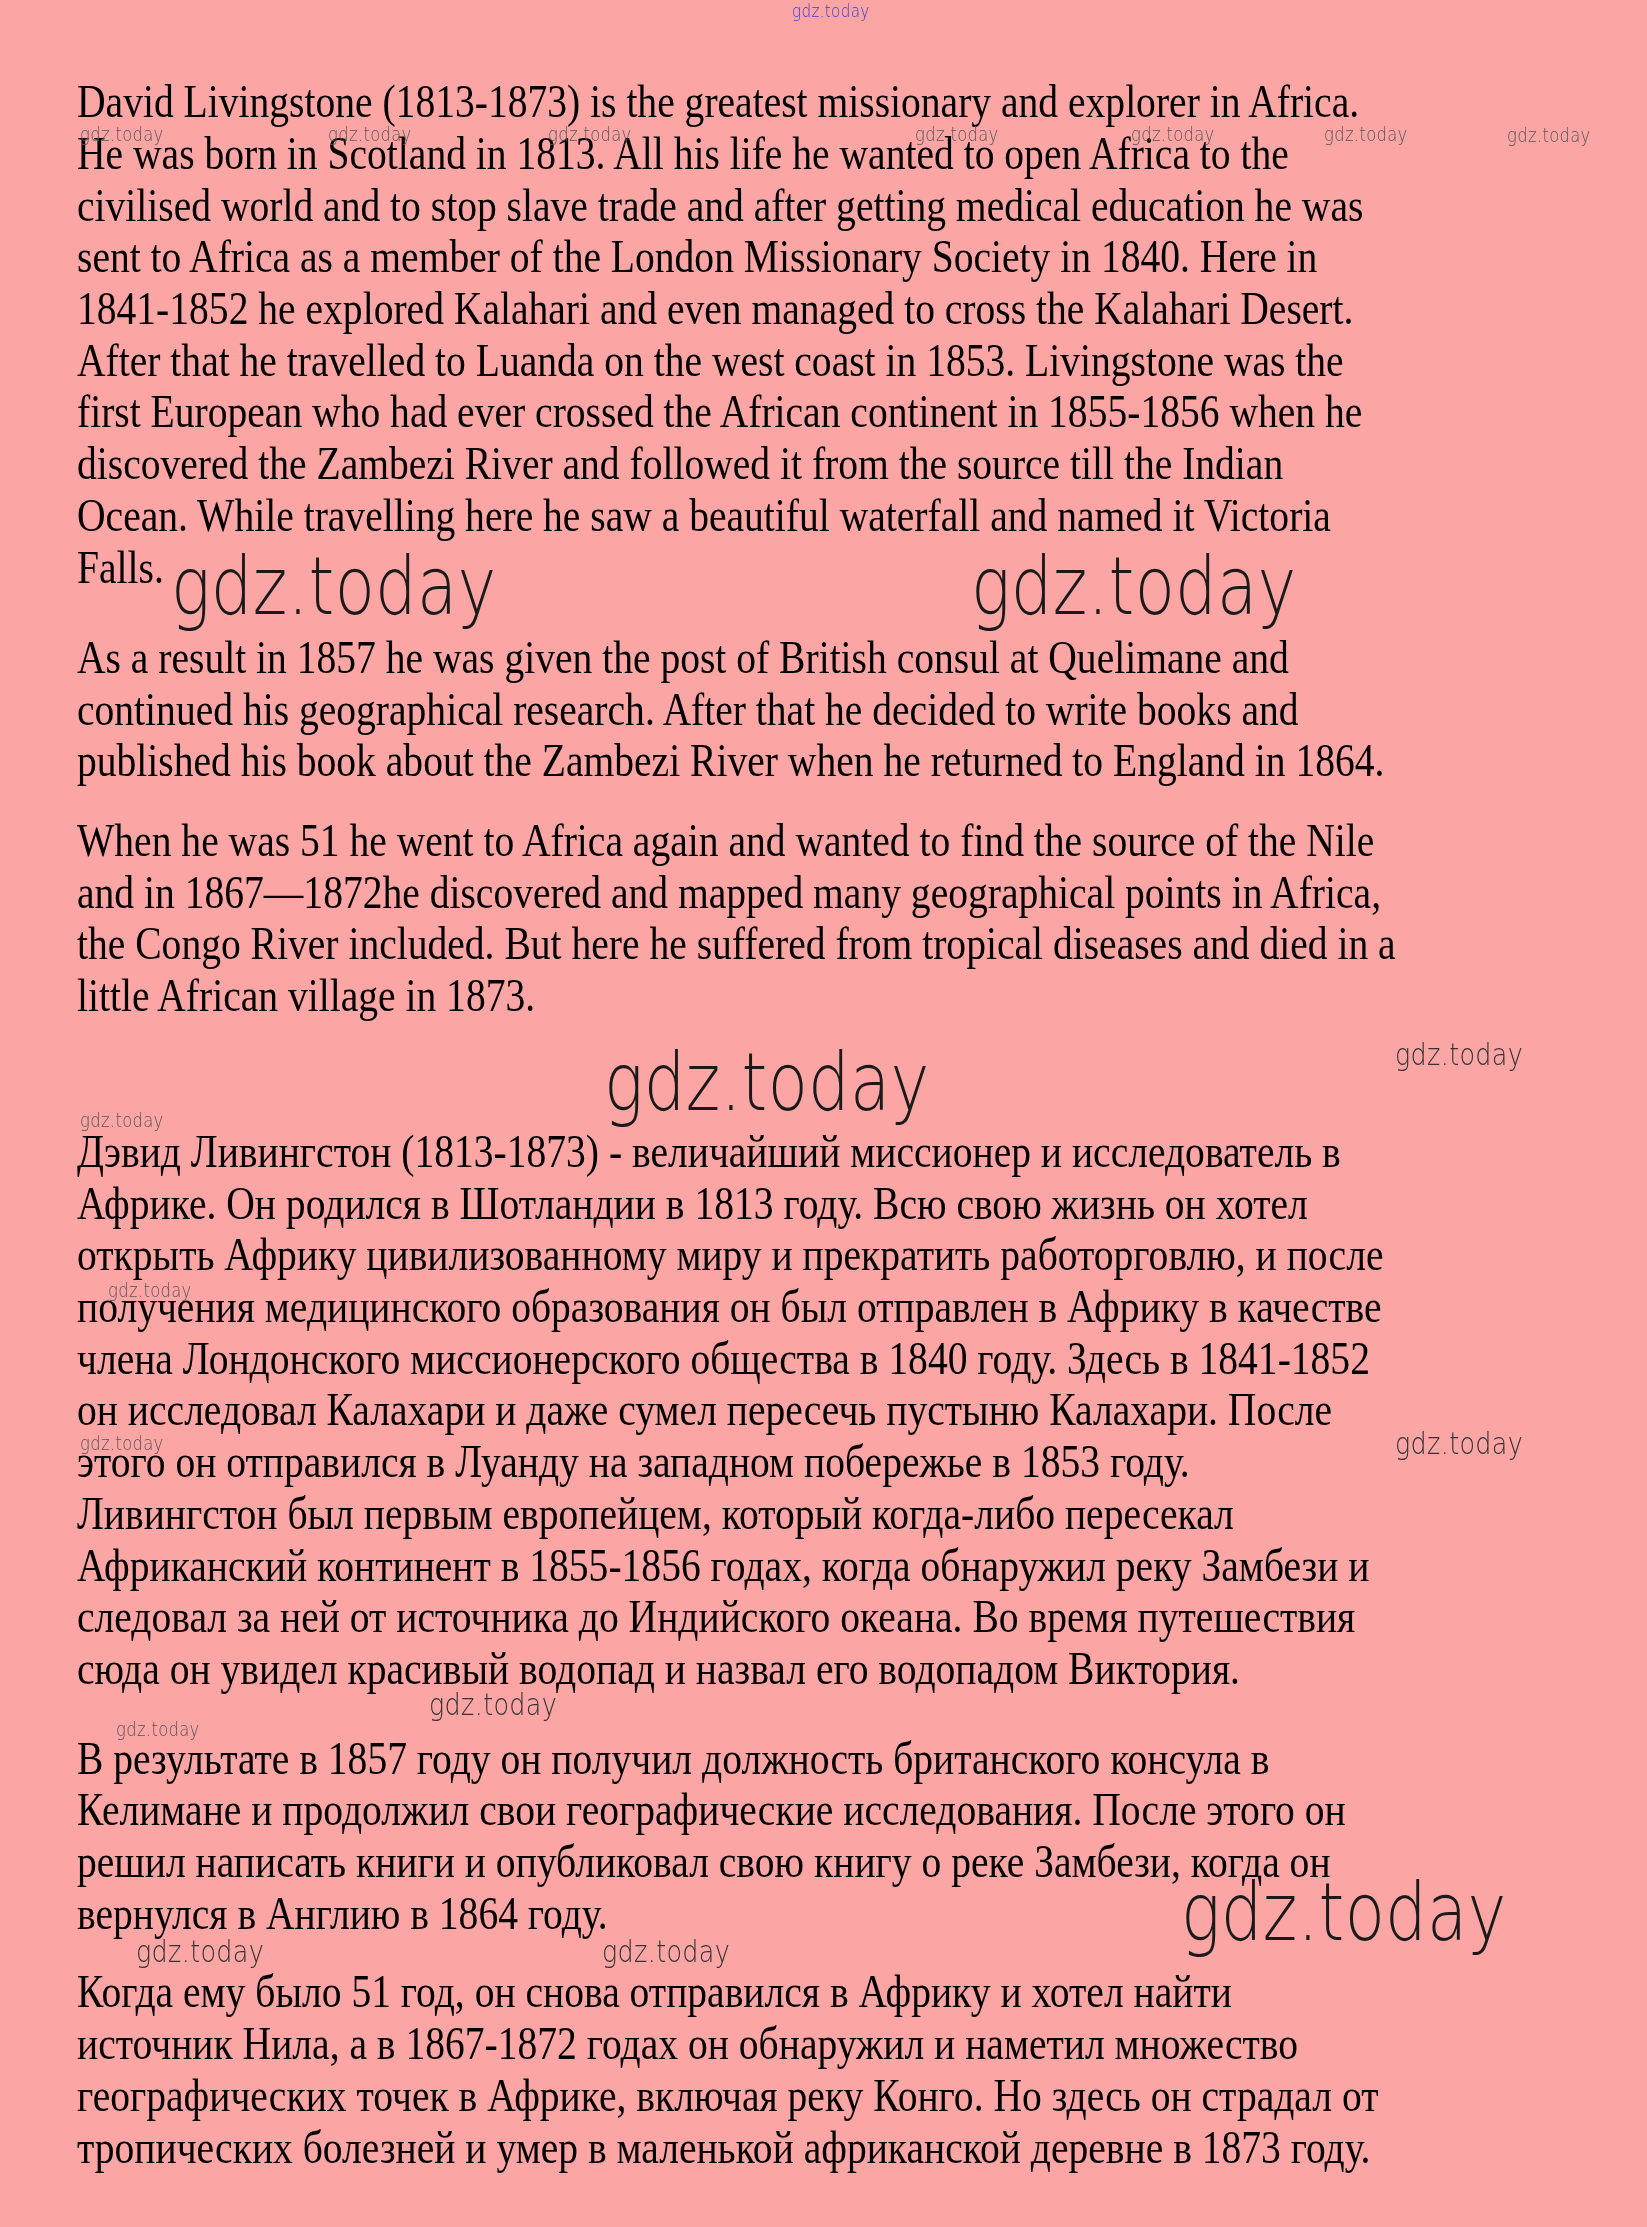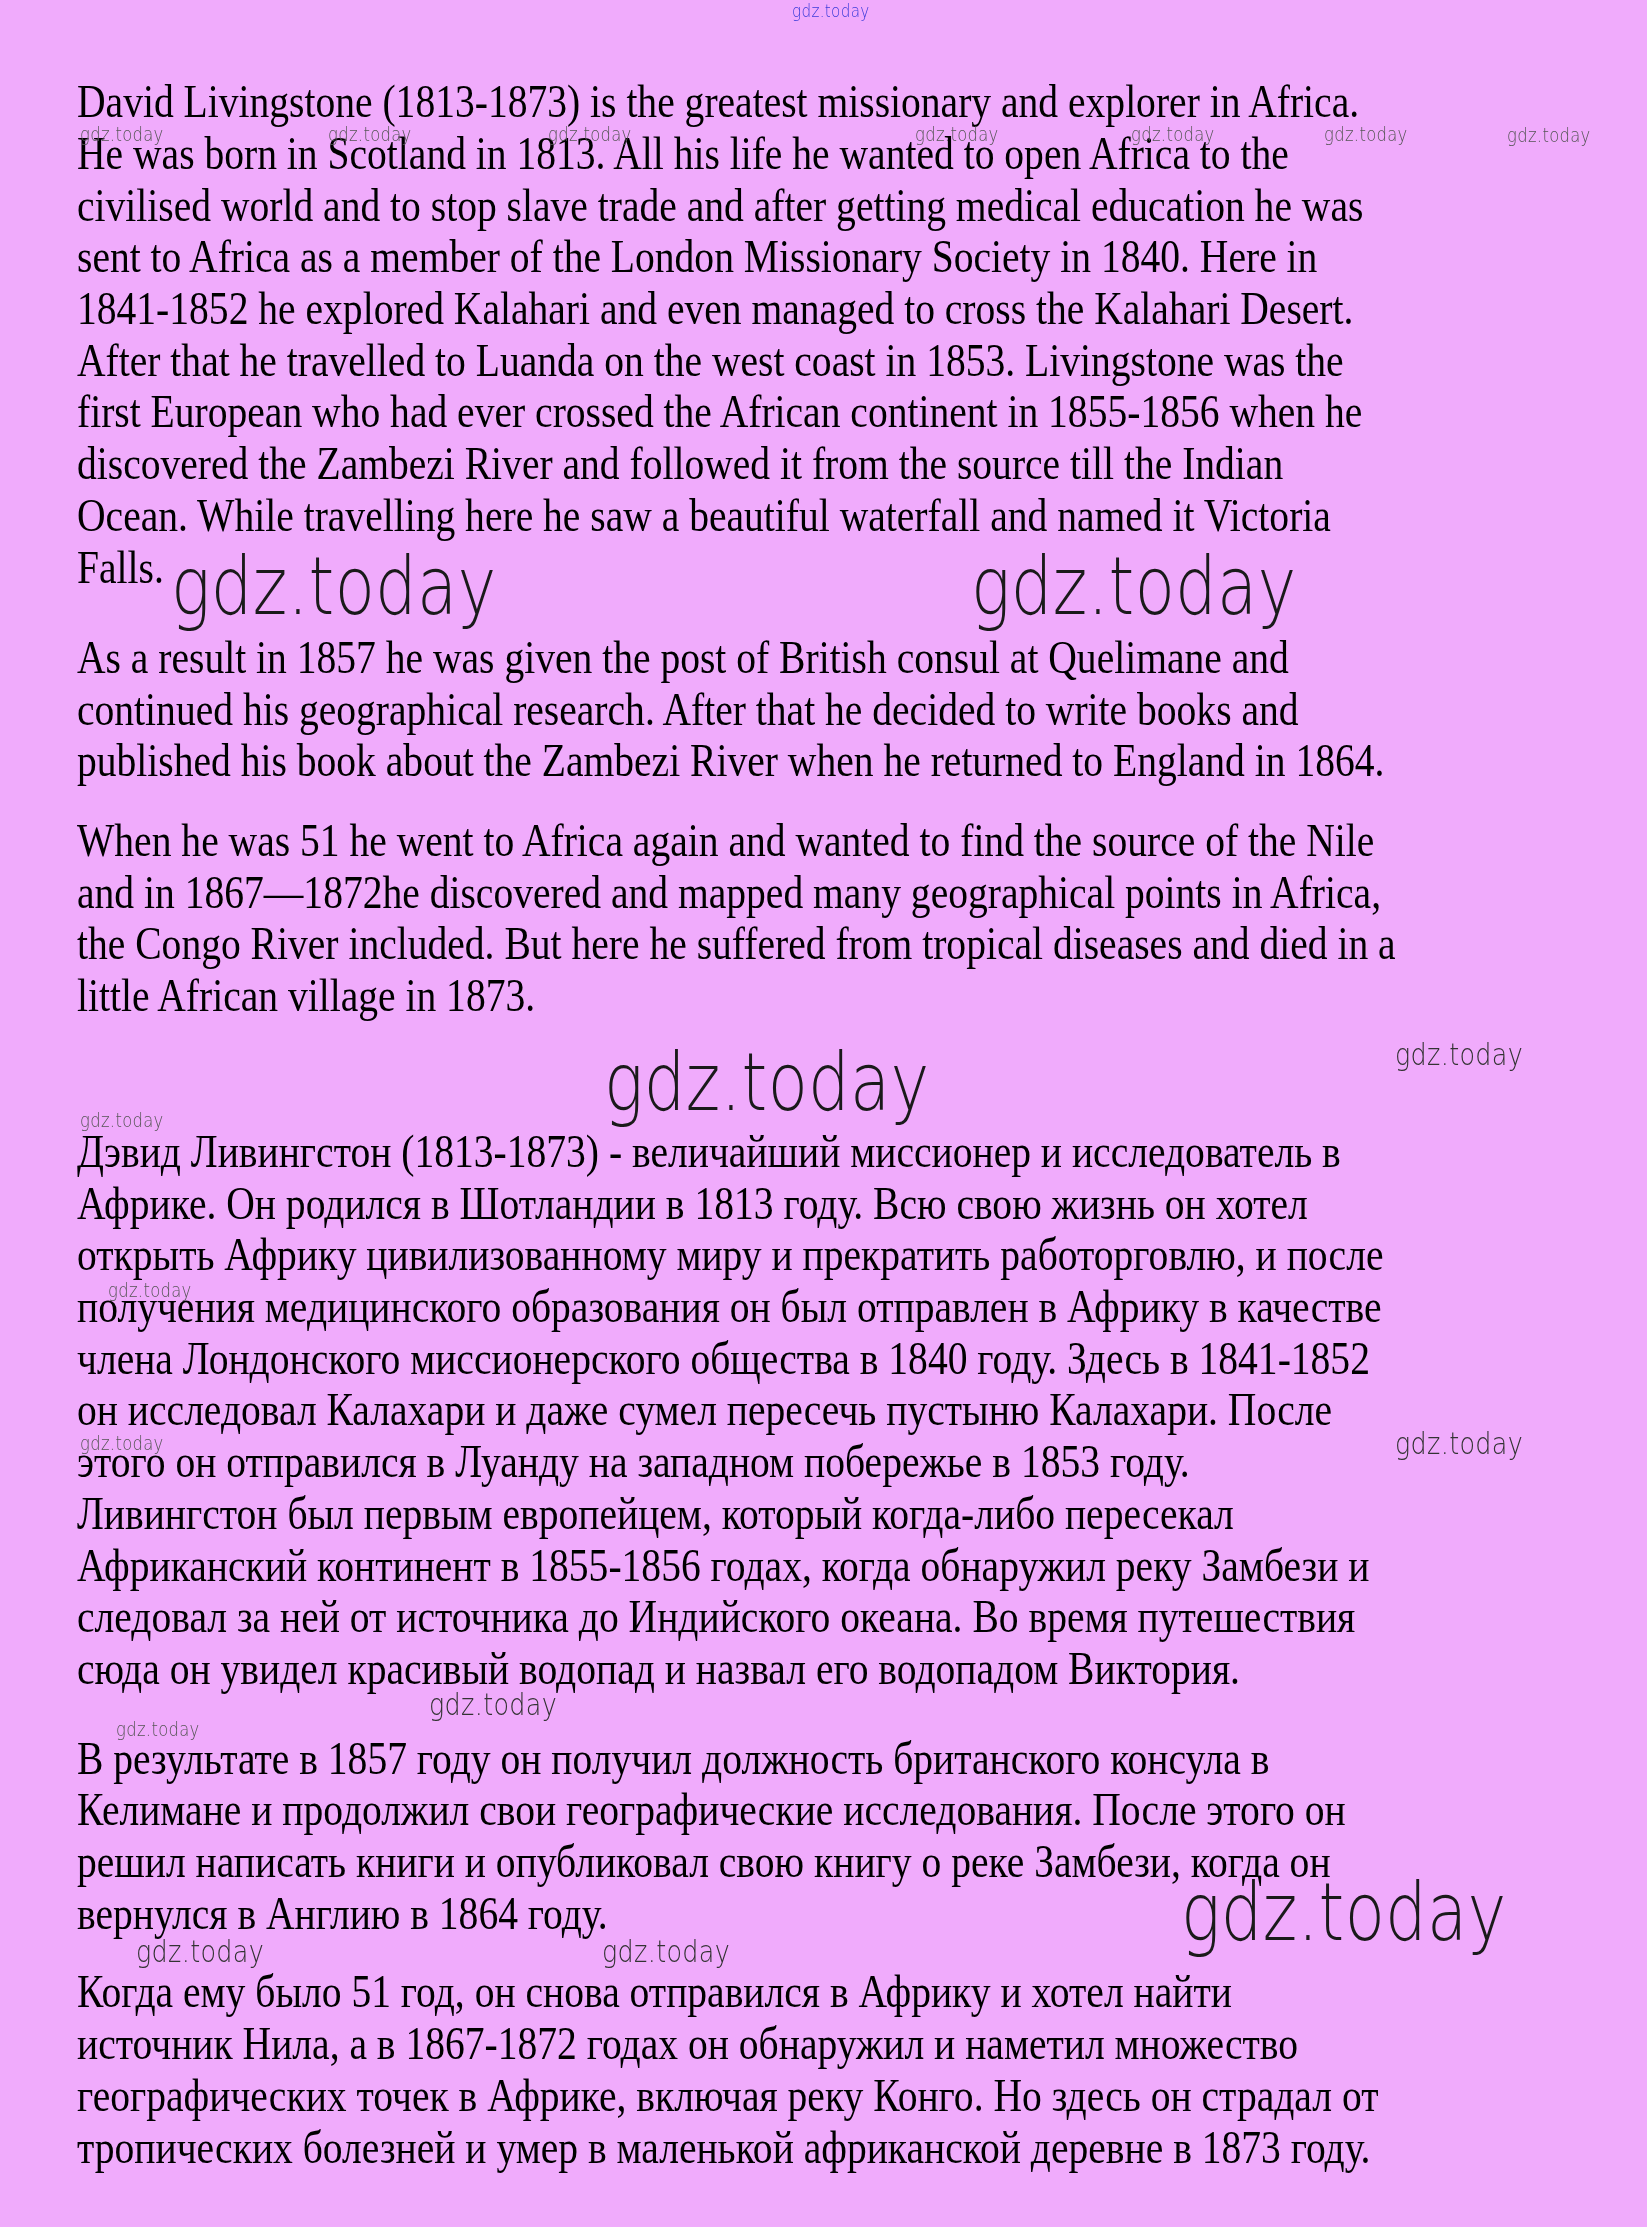--- a/index.html
+++ b/index.html
@@ -1,16 +1,16 @@
 <!DOCTYPE html>
 <html style="font-size:12.3px"><head>
 <meta charset="utf-8">
 <style>
   html, body { margin: 0; padding: 0; background: #ffffff; }
-  #page { position: relative; width: 1648px; height: 2227px; background: #f0abfc; overflow: hidden; }
+  #page { position: relative; width: 1648px; height: 2227px; background: #fca5a5; overflow: hidden; }
   .line {
     position: absolute; left: 77px;
     font-family: "Liberation Serif", serif;
     font-size: 46px; line-height: 49px; color: #000000;
     white-space: nowrap;
     transform-origin: 0 0;
     transform: scaleX(0.86);
   }
   .wm {
     position: absolute;

